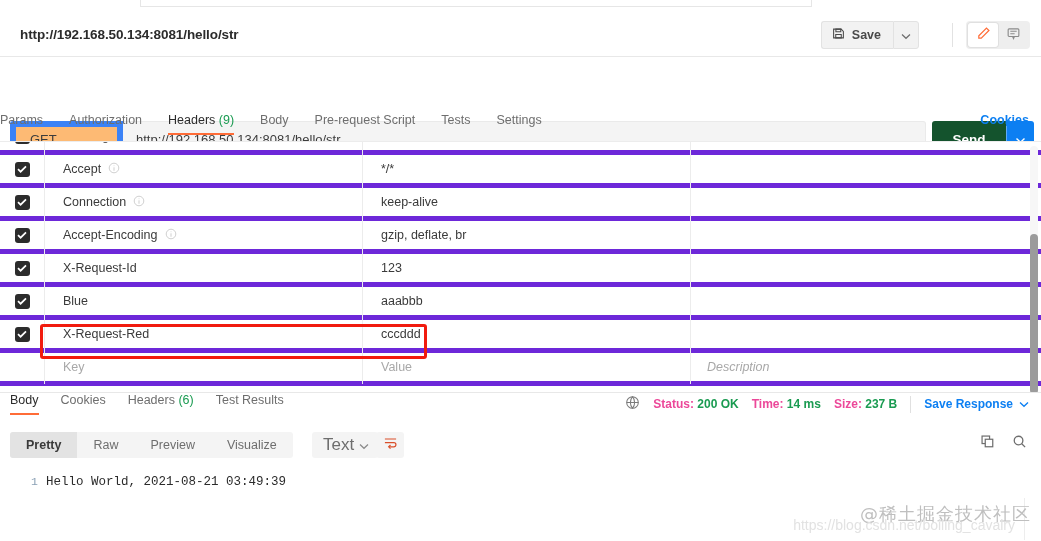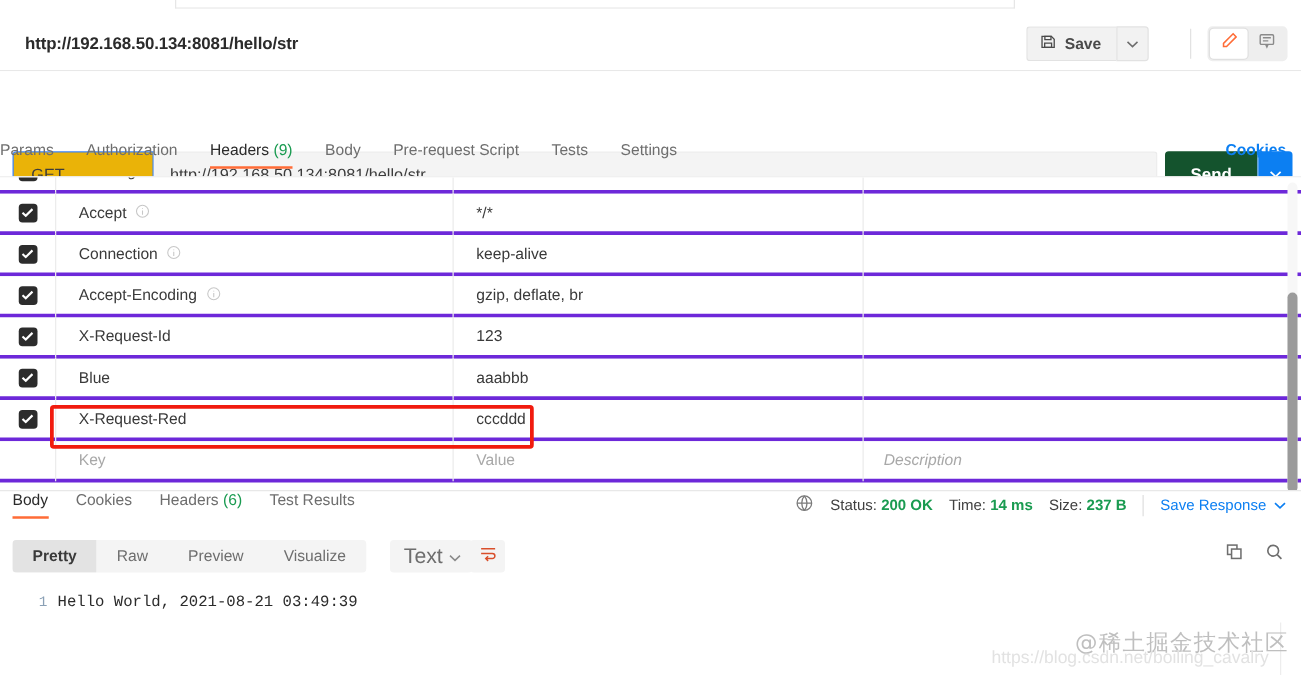--- a/index.html
+++ b/index.html
@@ -59,21 +59,21 @@
     width:1px; height:24px; background:#e2e2e2;
   }
   .ipbtn { width:30px; height:24px; display:flex; align-items:center; justify-content:center;
     border-radius:3px; cursor:pointer; }
   .ipbtn.active { background:#ffffff; box-shadow:0 0 0 1px #e0e0e0; }
 
   
   .urlbar { position:absolute; left:0; top:57px; width:1041px; height:53px; background:#fff; }
   .method-box {
     position:absolute; left:10px; top:64px; width:113px; height:36px;
-    background:#eab308; border:1px solid #3b82f6; border-radius:3px 0 0 3px;
+    background:#fdba74; border:6px solid #3b82f6; border-radius:3px 0 0 3px;
     display:flex; align-items:center; cursor:pointer;
   }
   .method-label { margin-left:14px; font-size:13px; color:#3c3c3c; font-weight:500; }
   .method-caret { position:absolute; right:12px; top:12px; }
   .url-input {
     position:absolute; left:123px; top:64px; width:803px; height:36px;
     background:#f4f4f4; border:1px solid #eaeaea; border-left:none; border-radius:0 3px 3px 0;
     display:flex; align-items:center; cursor:text;
   }
   .url-text { margin-left:13px; font-size:13px; color:#3c3c3c; }
@@ -110,21 +110,21 @@
     font-weight:bold; cursor:pointer;
   }
 
   
   .table-wrap {
     position:absolute; left:0; top:141px; width:1041px; height:249px;
     overflow:hidden; background:#fff; border-top:1px solid #ececec;
   }
   .hrow {
     position:relative; display:flex; height:33px; align-items:center;
-    border-bottom:3px solid #6d28d9; background:#fff;
+    border-bottom:5px solid #6d28d9; background:#fff;
   }
   .cell-check {
     width:45px; height:33px; display:flex; align-items:center; justify-content:center;
     border-right:1px solid #ececec; flex:none;
   }
   .cbox {
     width:15px; height:15px; border-radius:3px; background:#2c2c2c;
     display:flex; align-items:center; justify-content:center; cursor:pointer;
   }
   .cbox svg { display:block; }
@@ -172,24 +172,24 @@
     font-size:12.5px; color:#6e6e6e; cursor:pointer; white-space:nowrap;
   }
   .restab.active { color:#2b2b2b; }
   .restab.active::after {
     content:""; position:absolute; left:0; right:0; bottom:0; height:2px; background:#ff6c37;
   }
   .status-group {
     position:absolute; right:12px; top:2px; display:flex; align-items:center; gap:13px;
     font-size:12px;
   }
-  .stat-label { color:#404040; }
+  .stat-label { color:#ec4899;font-weight:bold; }
   .stat-ok { color:#1a9b51; font-weight:bold; }
   .vsep { width:1px; height:17px; background:#e0e0e0; }
-  .save-resp { color:#0c7ff2; font-weight:normal; cursor:pointer; display:flex; align-items:center; gap:6px; }
+  .save-resp { color:#0c7ff2; font-weight:bold; cursor:pointer; display:flex; align-items:center; gap:6px; }
 
   
   .body-tools {
     position:absolute; left:0; top:424px; width:1041px; height:42px; background:#fff;
   }
   .seg {
     position:absolute; left:10px; top:8px; height:26px;
     background:#f4f4f4; border-radius:3px; display:flex; align-items:stretch; overflow:hidden;
   }
   .segi {

